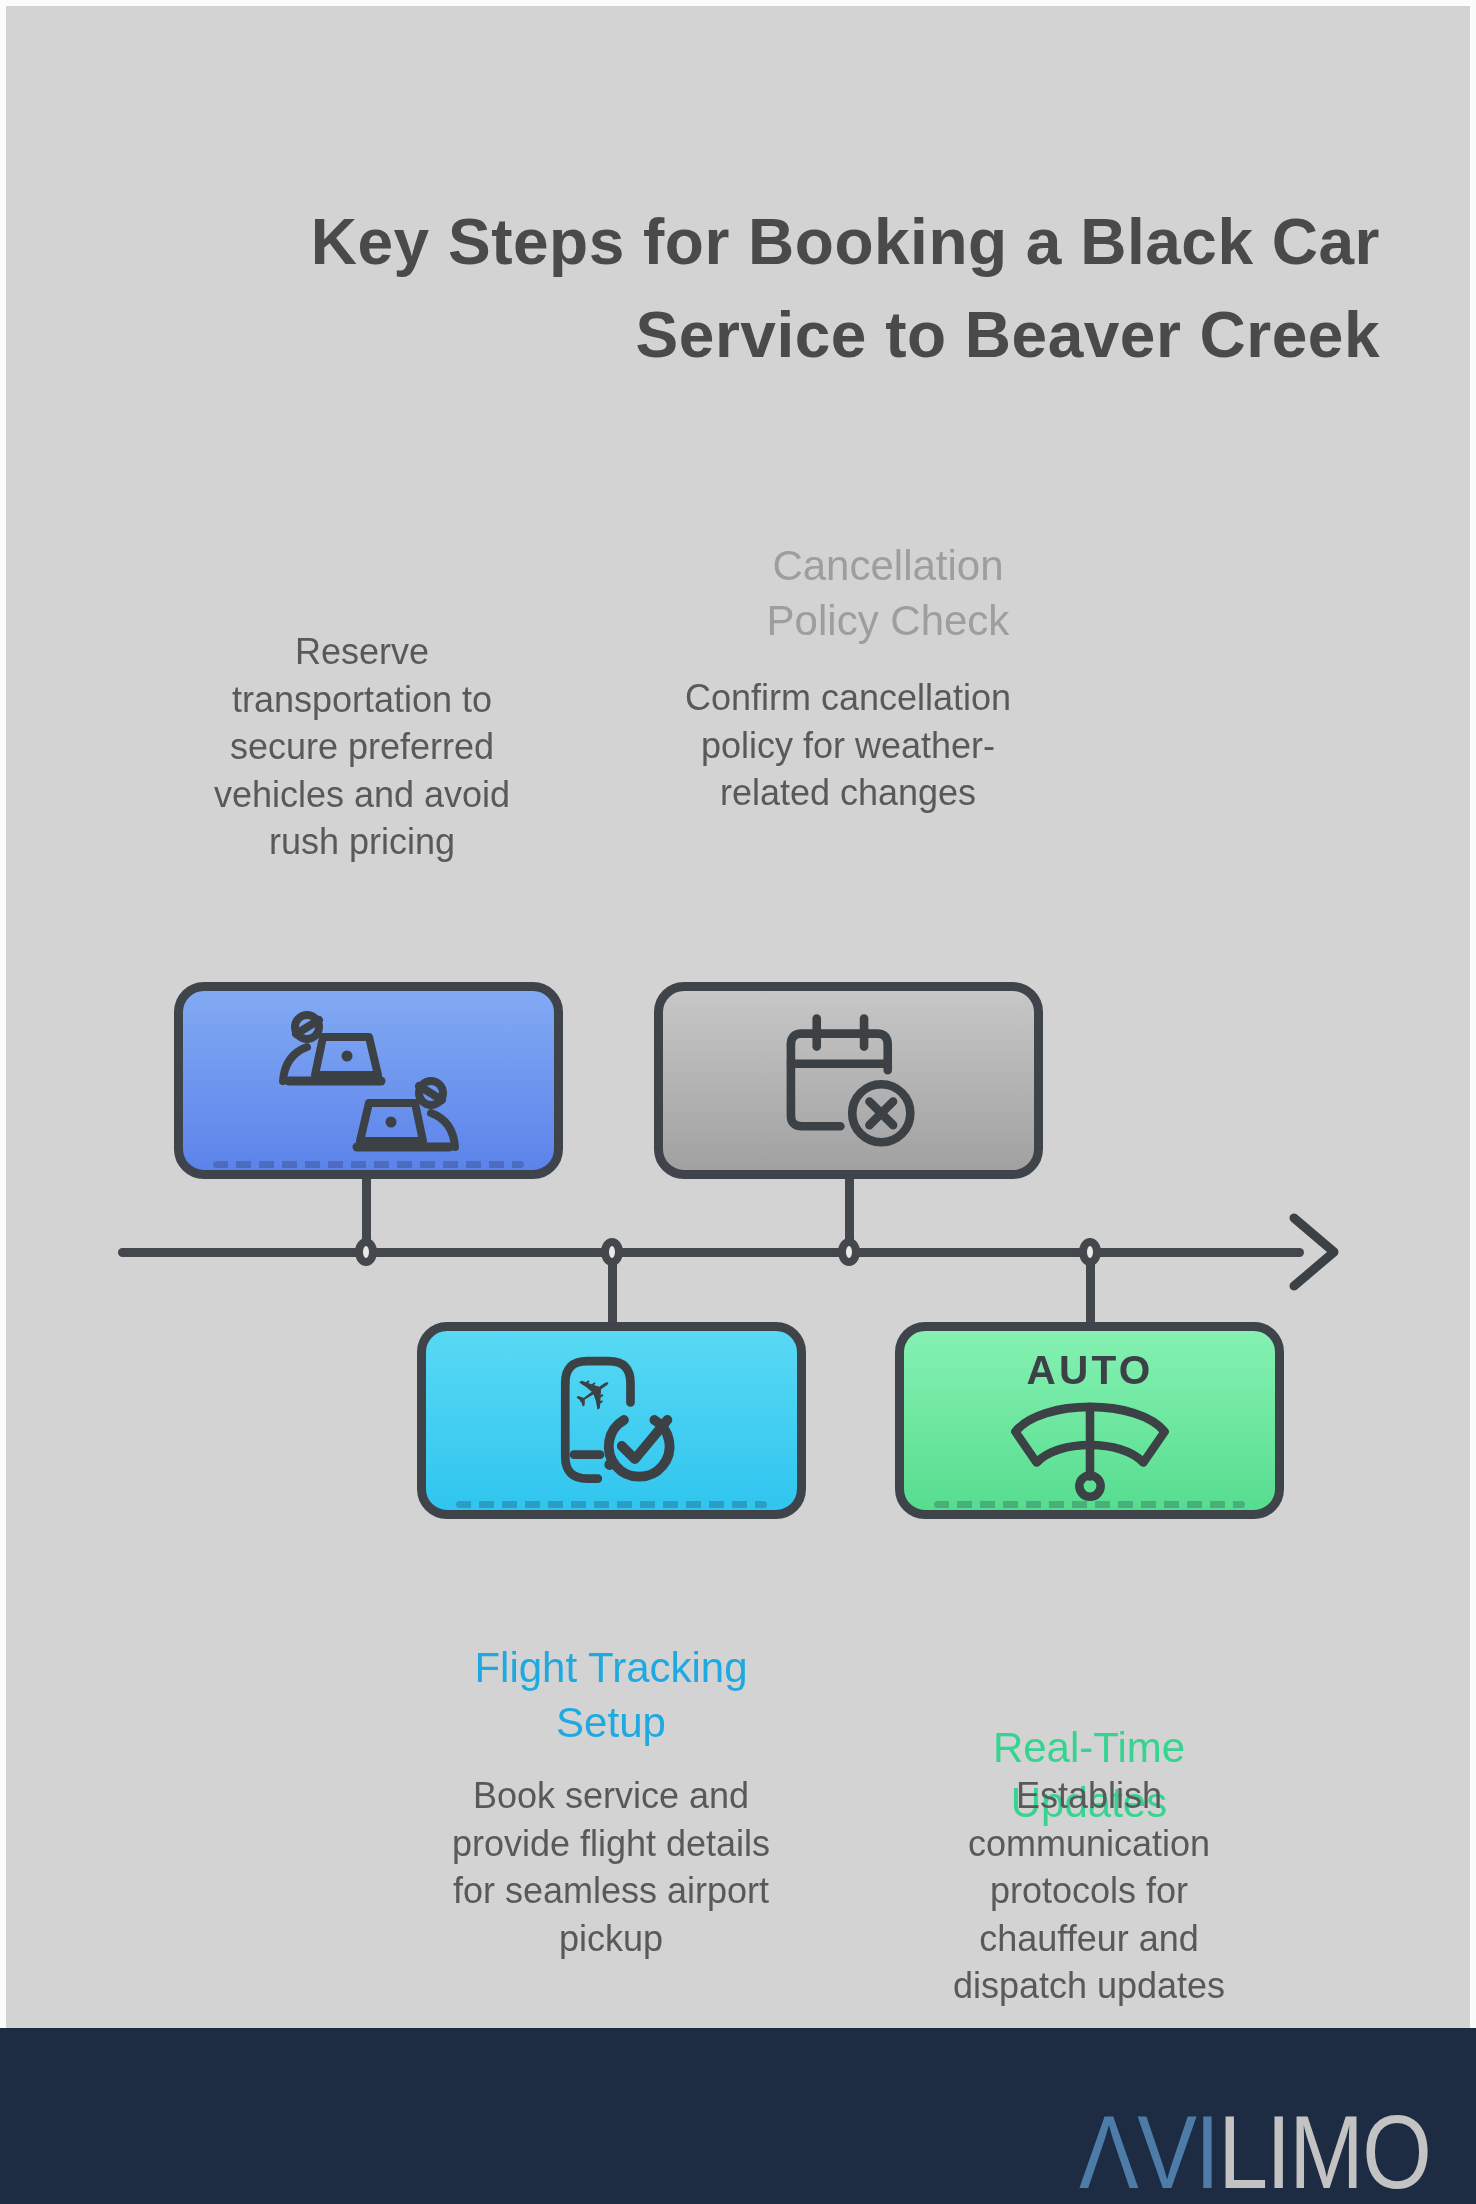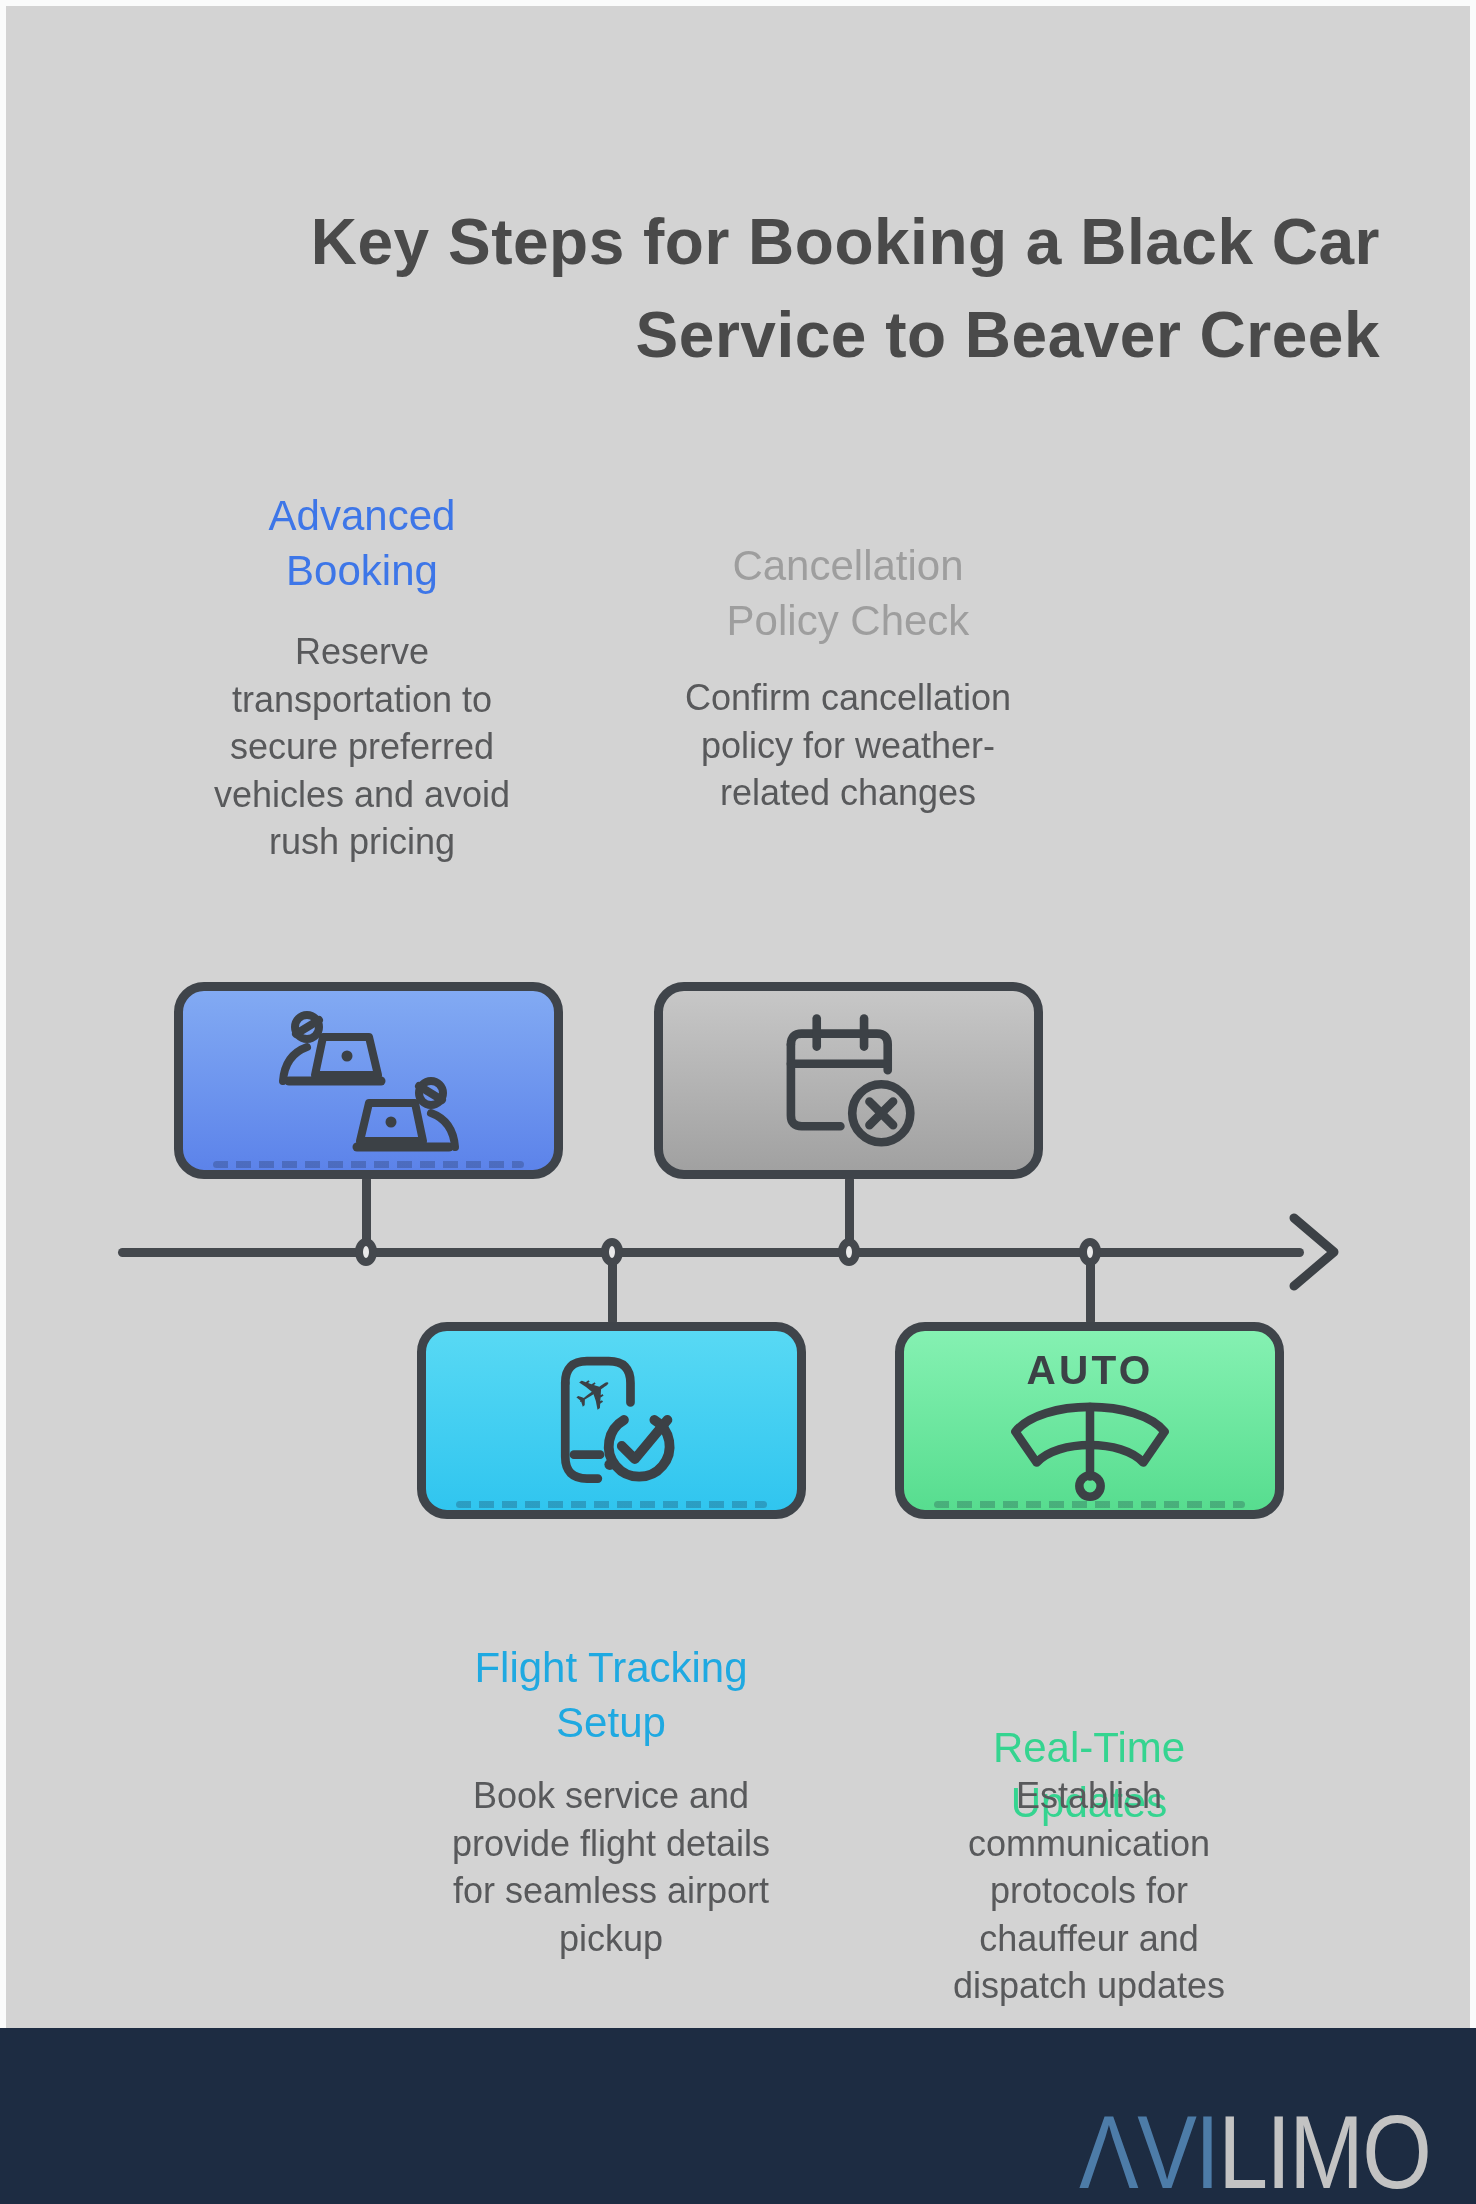--- a/index.html
+++ b/index.html
@@ -21,21 +21,21 @@
   .step-title {
     position:absolute; text-align:center; font-size:42px; font-weight:400;
     line-height:1.32;
   }
   .step-desc {
     position:absolute; text-align:center; font-size:36px; font-weight:400;
     color:#58595b; line-height:1.32;
   }
   .t1 { left:212px;  top:488px;  width:300px; }
   .d1 { left:197px;  top:628px;  width:330px; }
-  .t2 { left:708px;  top:538px;  width:280px; }
+  .t2 { left:748px;  top:538px;  width:280px; }
   .d2 { left:673px;  top:674px;  width:350px; }
   .t3 { left:451px;  top:1640px; width:320px; }
   .d3 { left:451px;  top:1772px; width:320px; }
   .t4 { left:949px;  top:1720px; width:280px; }
   .d4 { left:939px;  top:1772px; width:300px; }
 
   .box {
     position:absolute; width:389px; height:197px;
     border:9px solid #3f444a; border-radius:30px;
     display:flex; align-items:center; justify-content:center;
@@ -85,21 +85,20 @@
   .logo .p2 { color:#c3c3c3; }
 </style>
 </head>
 <body>
 
 <div id="canvas">
   <div class="bg"></div>
 
   <h1 class="title">Key Steps for Booking a Black Car Service to Beaver Creek</h1>
 
-  <div class="step-title t1" style="color: rgb(61, 118, 232);">Advanced Booking</div>
   <div class="step-desc d1">Reserve transportation to secure preferred vehicles and avoid rush pricing</div>
 
   <div class="step-title t2" style="color: rgb(158, 158, 158);">Cancellation Policy Check</div>
   <div class="step-desc d2">Confirm cancellation policy for weather-related changes</div>
 
   <div class="step-title t3" style="color: rgb(31, 169, 225);">Flight Tracking Setup</div>
   <div class="step-desc d3">Book service and provide flight details for seamless airport pickup</div>
 
   <div class="step-title t4" style="color: rgb(53, 212, 144);">Real-Time Updates</div>
   <div class="step-desc d4">Establish communication protocols for chauffeur and dispatch updates</div>

